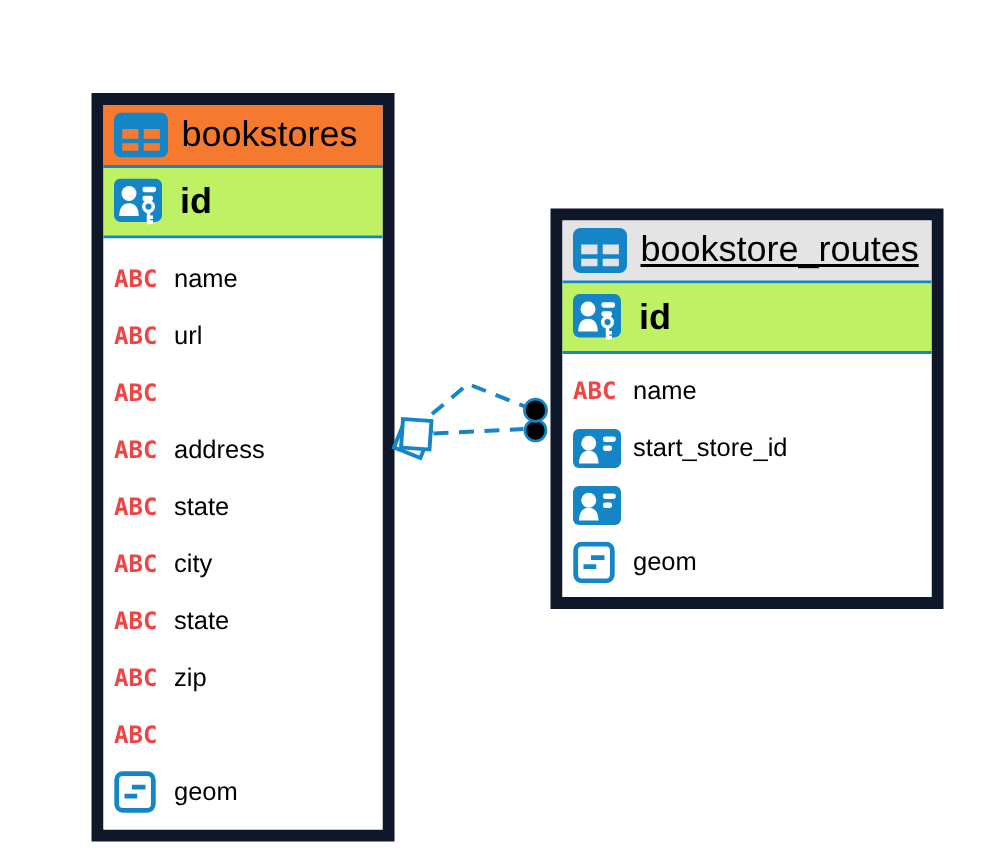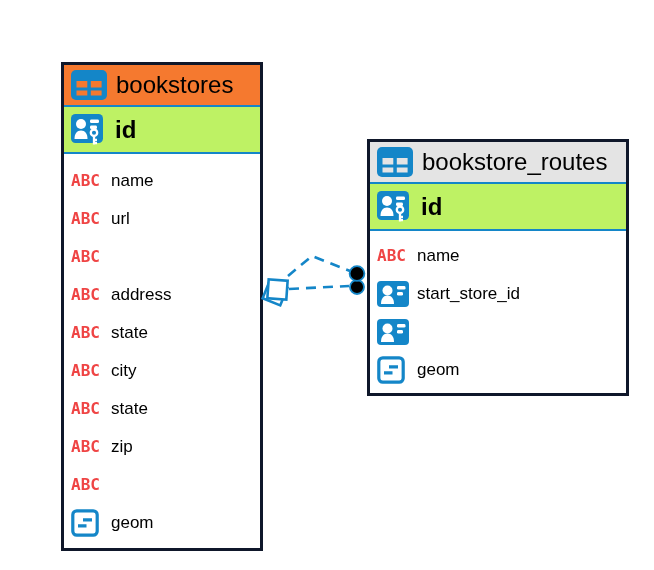--- a/index.html
+++ b/index.html
@@ -1,21 +1,21 @@
 <!DOCTYPE html>
 <html><head>
 <meta charset="utf-8">
 <style>
   html,body{margin:0;padding:0;background:#fff;}
   #canvas{
     position:relative;width:654px;height:570px;background:#ffffff;overflow:hidden;
     font-family:"Liberation Sans",sans-serif;color:#000;
   }
   .er-table{
-    position:absolute;background:#ffffff;border:3px solid #0f172a;box-sizing:border-box;
+    position:absolute;background:#ffffff;border:8px solid #0f172a;box-sizing:border-box;
   }
   #table-bookstores{left:61px;top:62px;width:202px;}
   #table-bookstore-routes{left:367px;top:139px;width:262px;}
   .tbl-header{
     height:40px;display:flex;align-items:center;padding-left:7px;
     border-bottom:2px solid #1486c8;box-sizing:content-box;
   }
   .tbl-header .title{font-size:24px;margin-left:9px;white-space:nowrap;}
   .pk-row{
     height:45px;display:flex;align-items:center;padding-left:7px;background:#bef264;
@@ -145,21 +145,21 @@
             <svg class="ic" width="28" height="28">
               <use href="#i-geom"></use>
             </svg>
           </span>
         <span class="lbl">geom</span>
       </div>
     </div>
   </div>
 
   <div class="er-table" id="table-bookstore-routes">
-    <div class="tbl-header" style="--hdr:#e4e4e4;background:#e4e4e4;">
+    <div class="tbl-header" style="--hdr:#e4e4e4;background:#e4e4e4;text-decoration:underline;">
       <svg class="ic" width="36" height="30" style="--hdr:#e4e4e4;">
           <use href="#i-table"></use>
         </svg>
       <span class="title">bookstore_routes</span>
     </div>
     <div class="pk-row">
       <span class="icn">
           <svg class="ic" width="32" height="32">
             <use href="#i-pk"></use>
           </svg>

